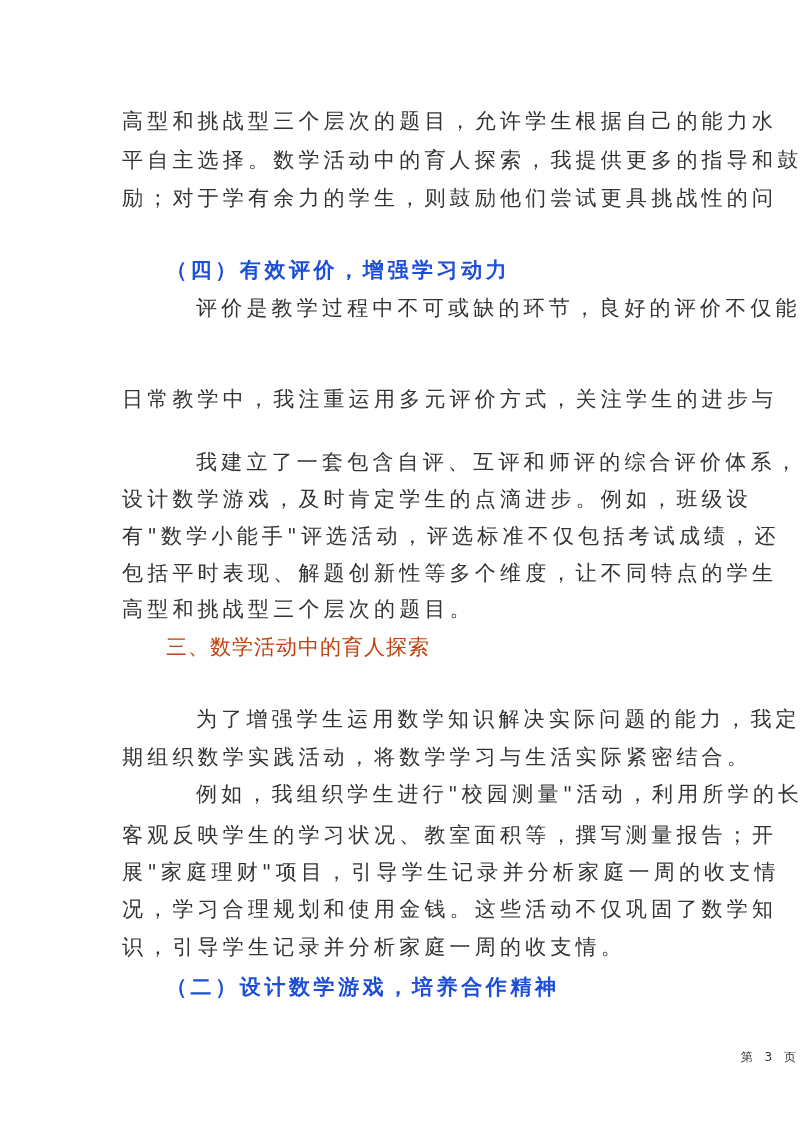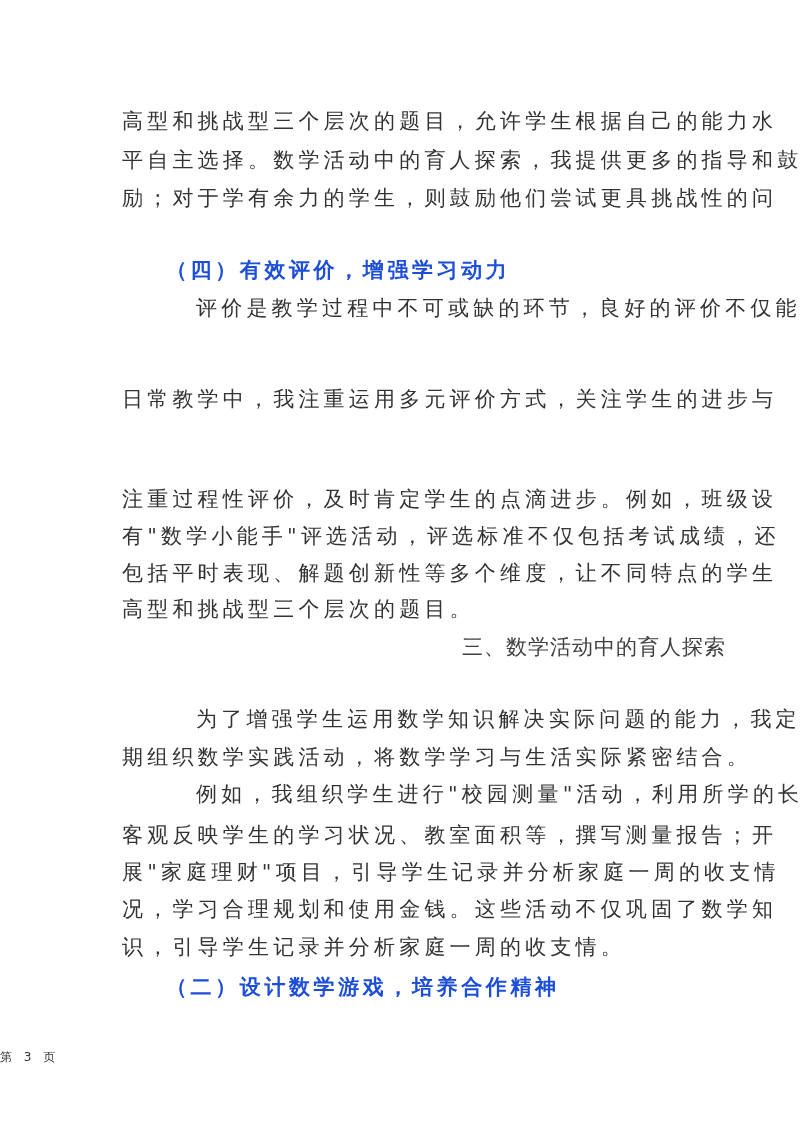--- a/index.html
+++ b/index.html
@@ -29,45 +29,45 @@
     .subhead {
       left: 166px;
       font-weight: bold;
       color: #1d4ed8;
       letter-spacing: 3.6px;
     }
     .section {
       left: 166px;
       font-family: Liberation Sans, sans-serif;
       letter-spacing: 1px;
-      color: #404040;
-      text-align: right;
+      color: #c2410c;
     }
     .footer {
       position: absolute;
       left: 0; width: 800px;
       top: 1049px;
-      text-align: left;
+      text-align: right;
       font-family: "DejaVu Sans", "Liberation Sans", sans-serif;
       font-size: 12px;
       letter-spacing: 4px;
       color: #333333;
     }
   </style>
 </head>
 <body>
 
 <div class="page">
   <div class="line body" style="top:106px">高型和挑战型三个层次的题目，允许学生根据自己的能力水</div>
   <div class="line body" style="top:145px">平自主选择。数学活动中的育人探索，我提供更多的指导和鼓</div>
   <div class="line body" style="top:183px">励；对于学有余力的学生，则鼓励他们尝试更具挑战性的问</div>
   <div class="line subhead" style="top:255px">（四）有效评价，增强学习动力</div>
   <div class="line indent" style="top:293px">评价是教学过程中不可或缺的环节，良好的评价不仅能</div>
   <div class="line body" style="top:384px">日常教学中，我注重运用多元评价方式，关注学生的进步与</div>
-  <div class="line body" style="top:484px">注重过程性评价，及时肯定学生的点滴进步。例如，班级设</div>
+  <div class="line indent" style="top:447px">我建立了一套包含自评、互评和师评的综合评价体系，</div>
+  <div class="line body" style="top:484px">设计数学游戏，及时肯定学生的点滴进步。例如，班级设</div>
   <div class="line body" style="top:521px">有"数学小能手"评选活动，评选标准不仅包括考试成绩，还</div>
   <div class="line body" style="top:558px">包括平时表现、解题创新性等多个维度，让不同特点的学生</div>
   <div class="line body" style="top:594px">高型和挑战型三个层次的题目。</div>
   <div class="line section" style="top:632px">三、数学活动中的育人探索</div>
   <div class="line indent" style="top:704px">为了增强学生运用数学知识解决实际问题的能力，我定</div>
   <div class="line body" style="top:742px">期组织数学实践活动，将数学学习与生活实际紧密结合。</div>
   <div class="line indent" style="top:779px">例如，我组织学生进行"校园测量"活动，利用所学的长</div>
   <div class="line body" style="top:820px">客观反映学生的学习状况、教室面积等，撰写测量报告；开</div>
   <div class="line body" style="top:857px">展"家庭理财"项目，引导学生记录并分析家庭一周的收支情</div>
   <div class="line body" style="top:894px">况，学习合理规划和使用金钱。这些活动不仅巩固了数学知</div>

